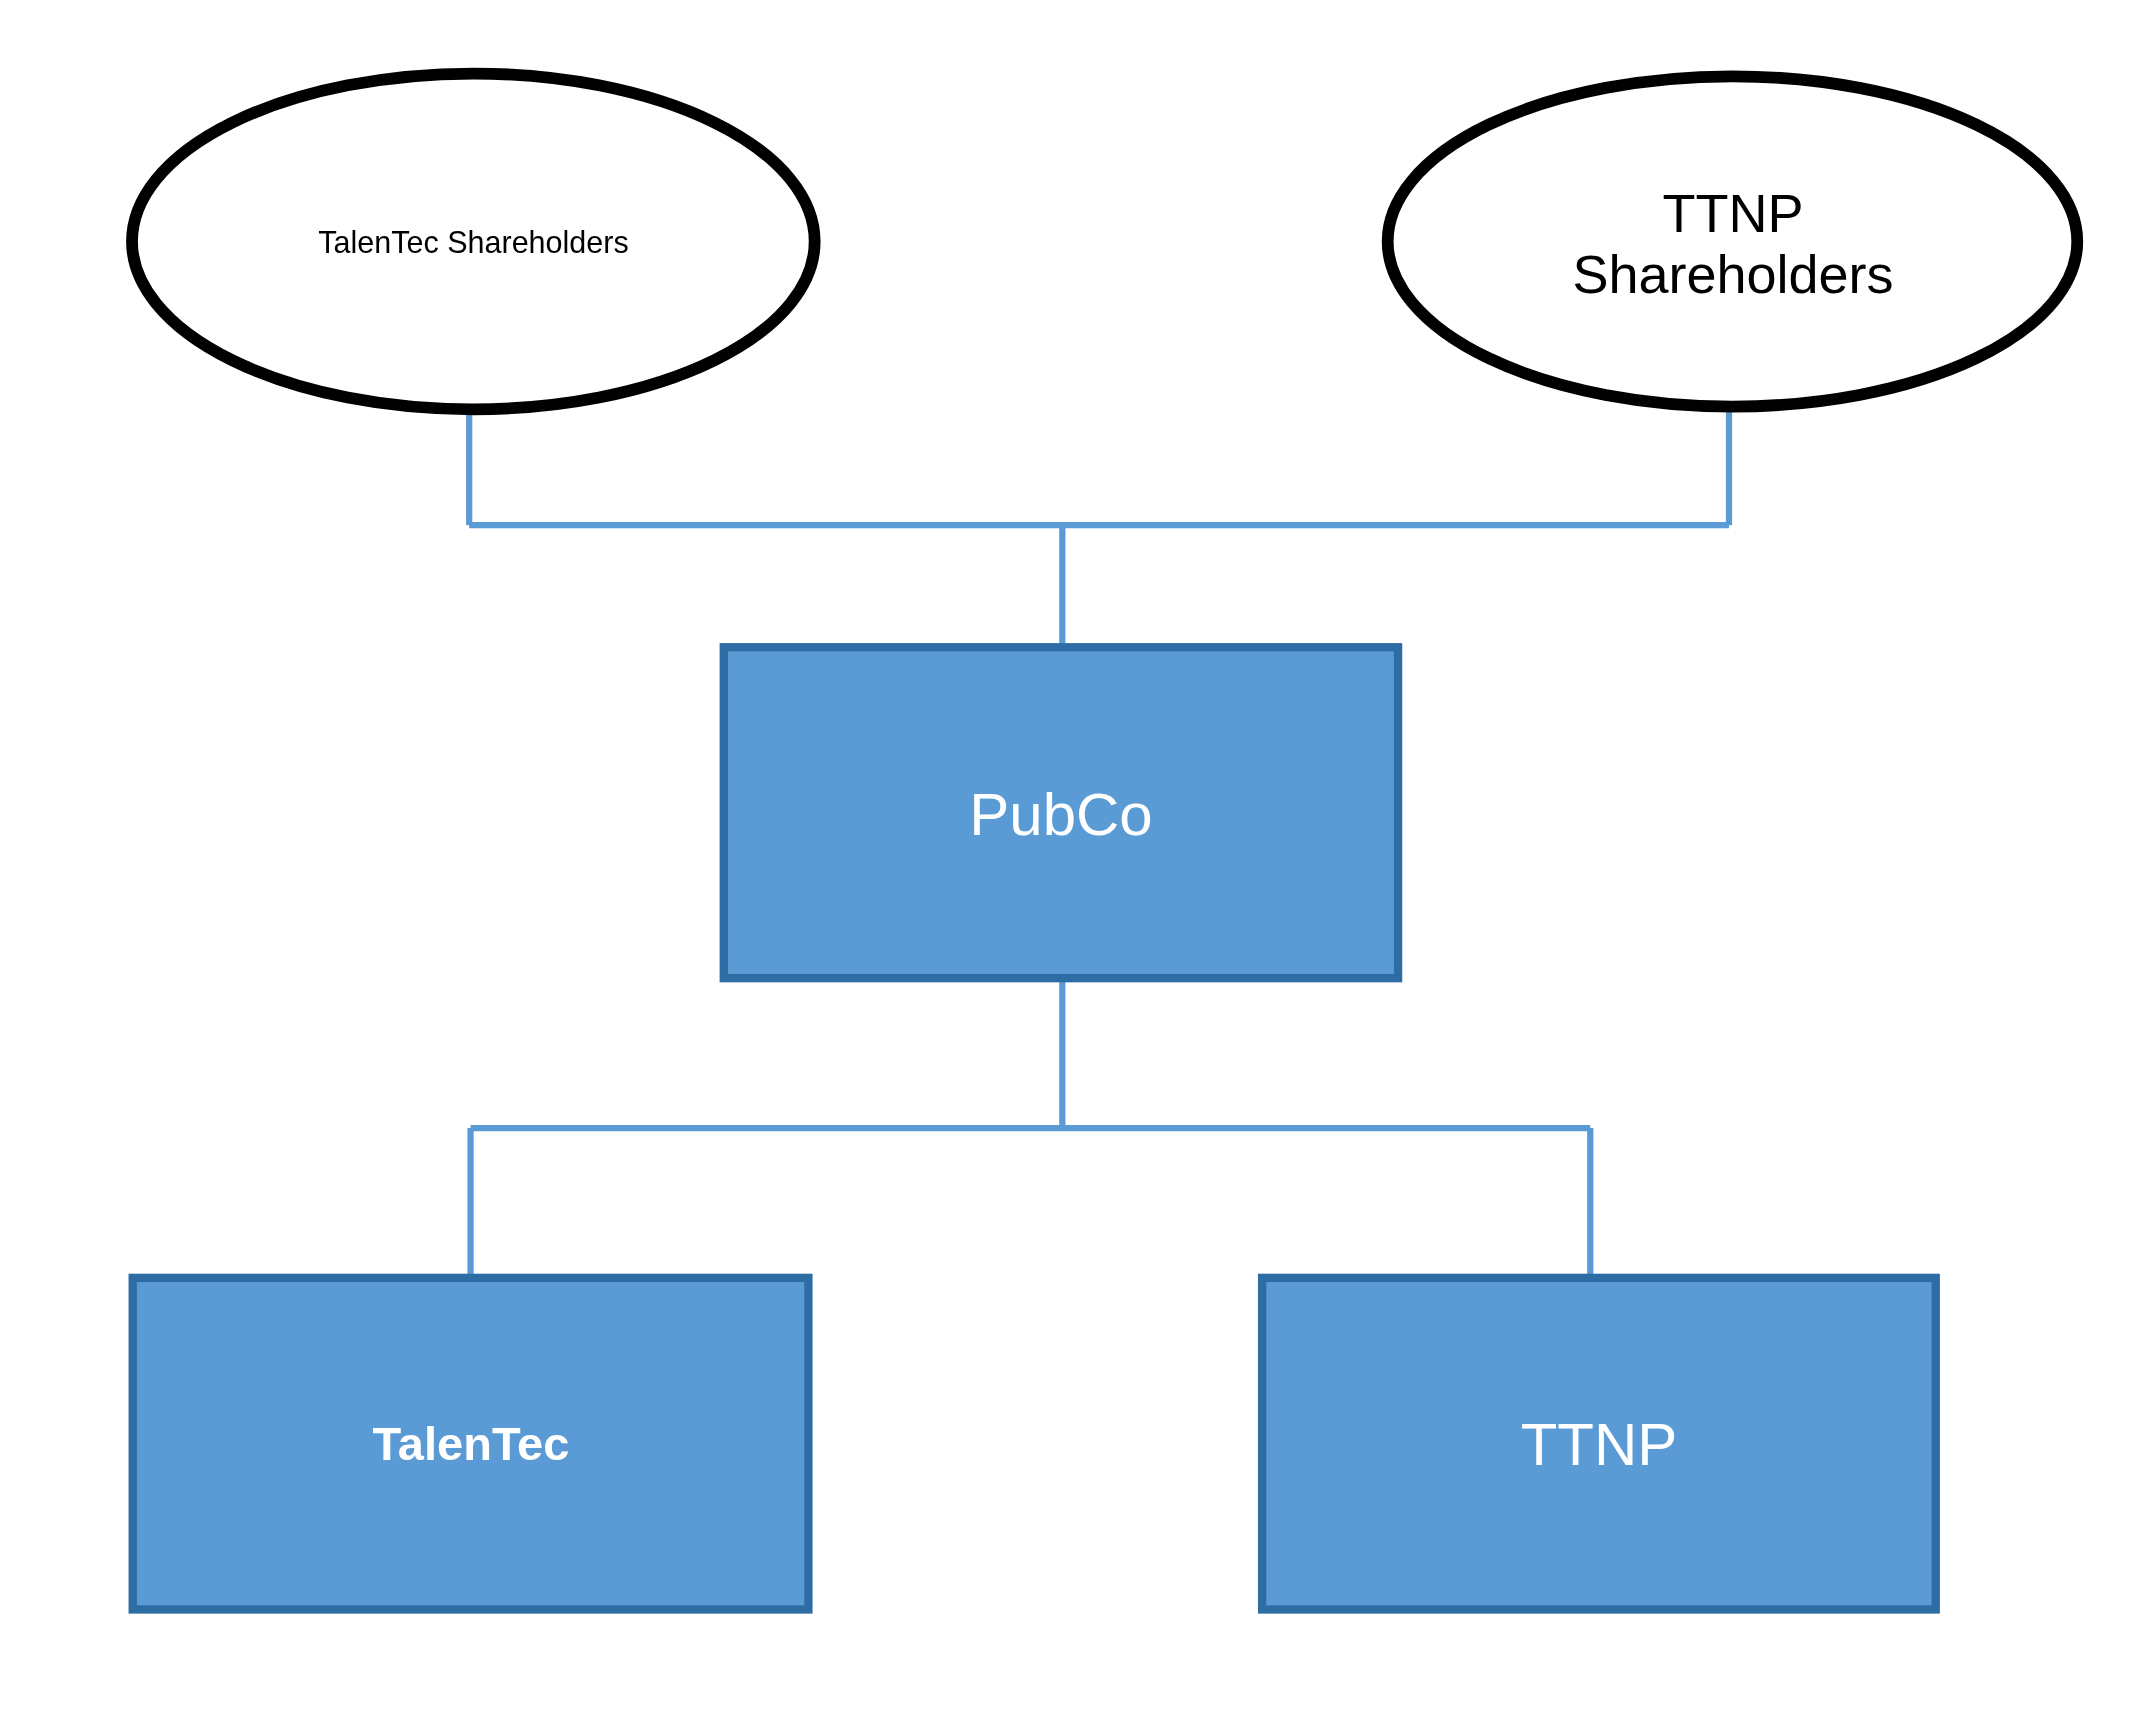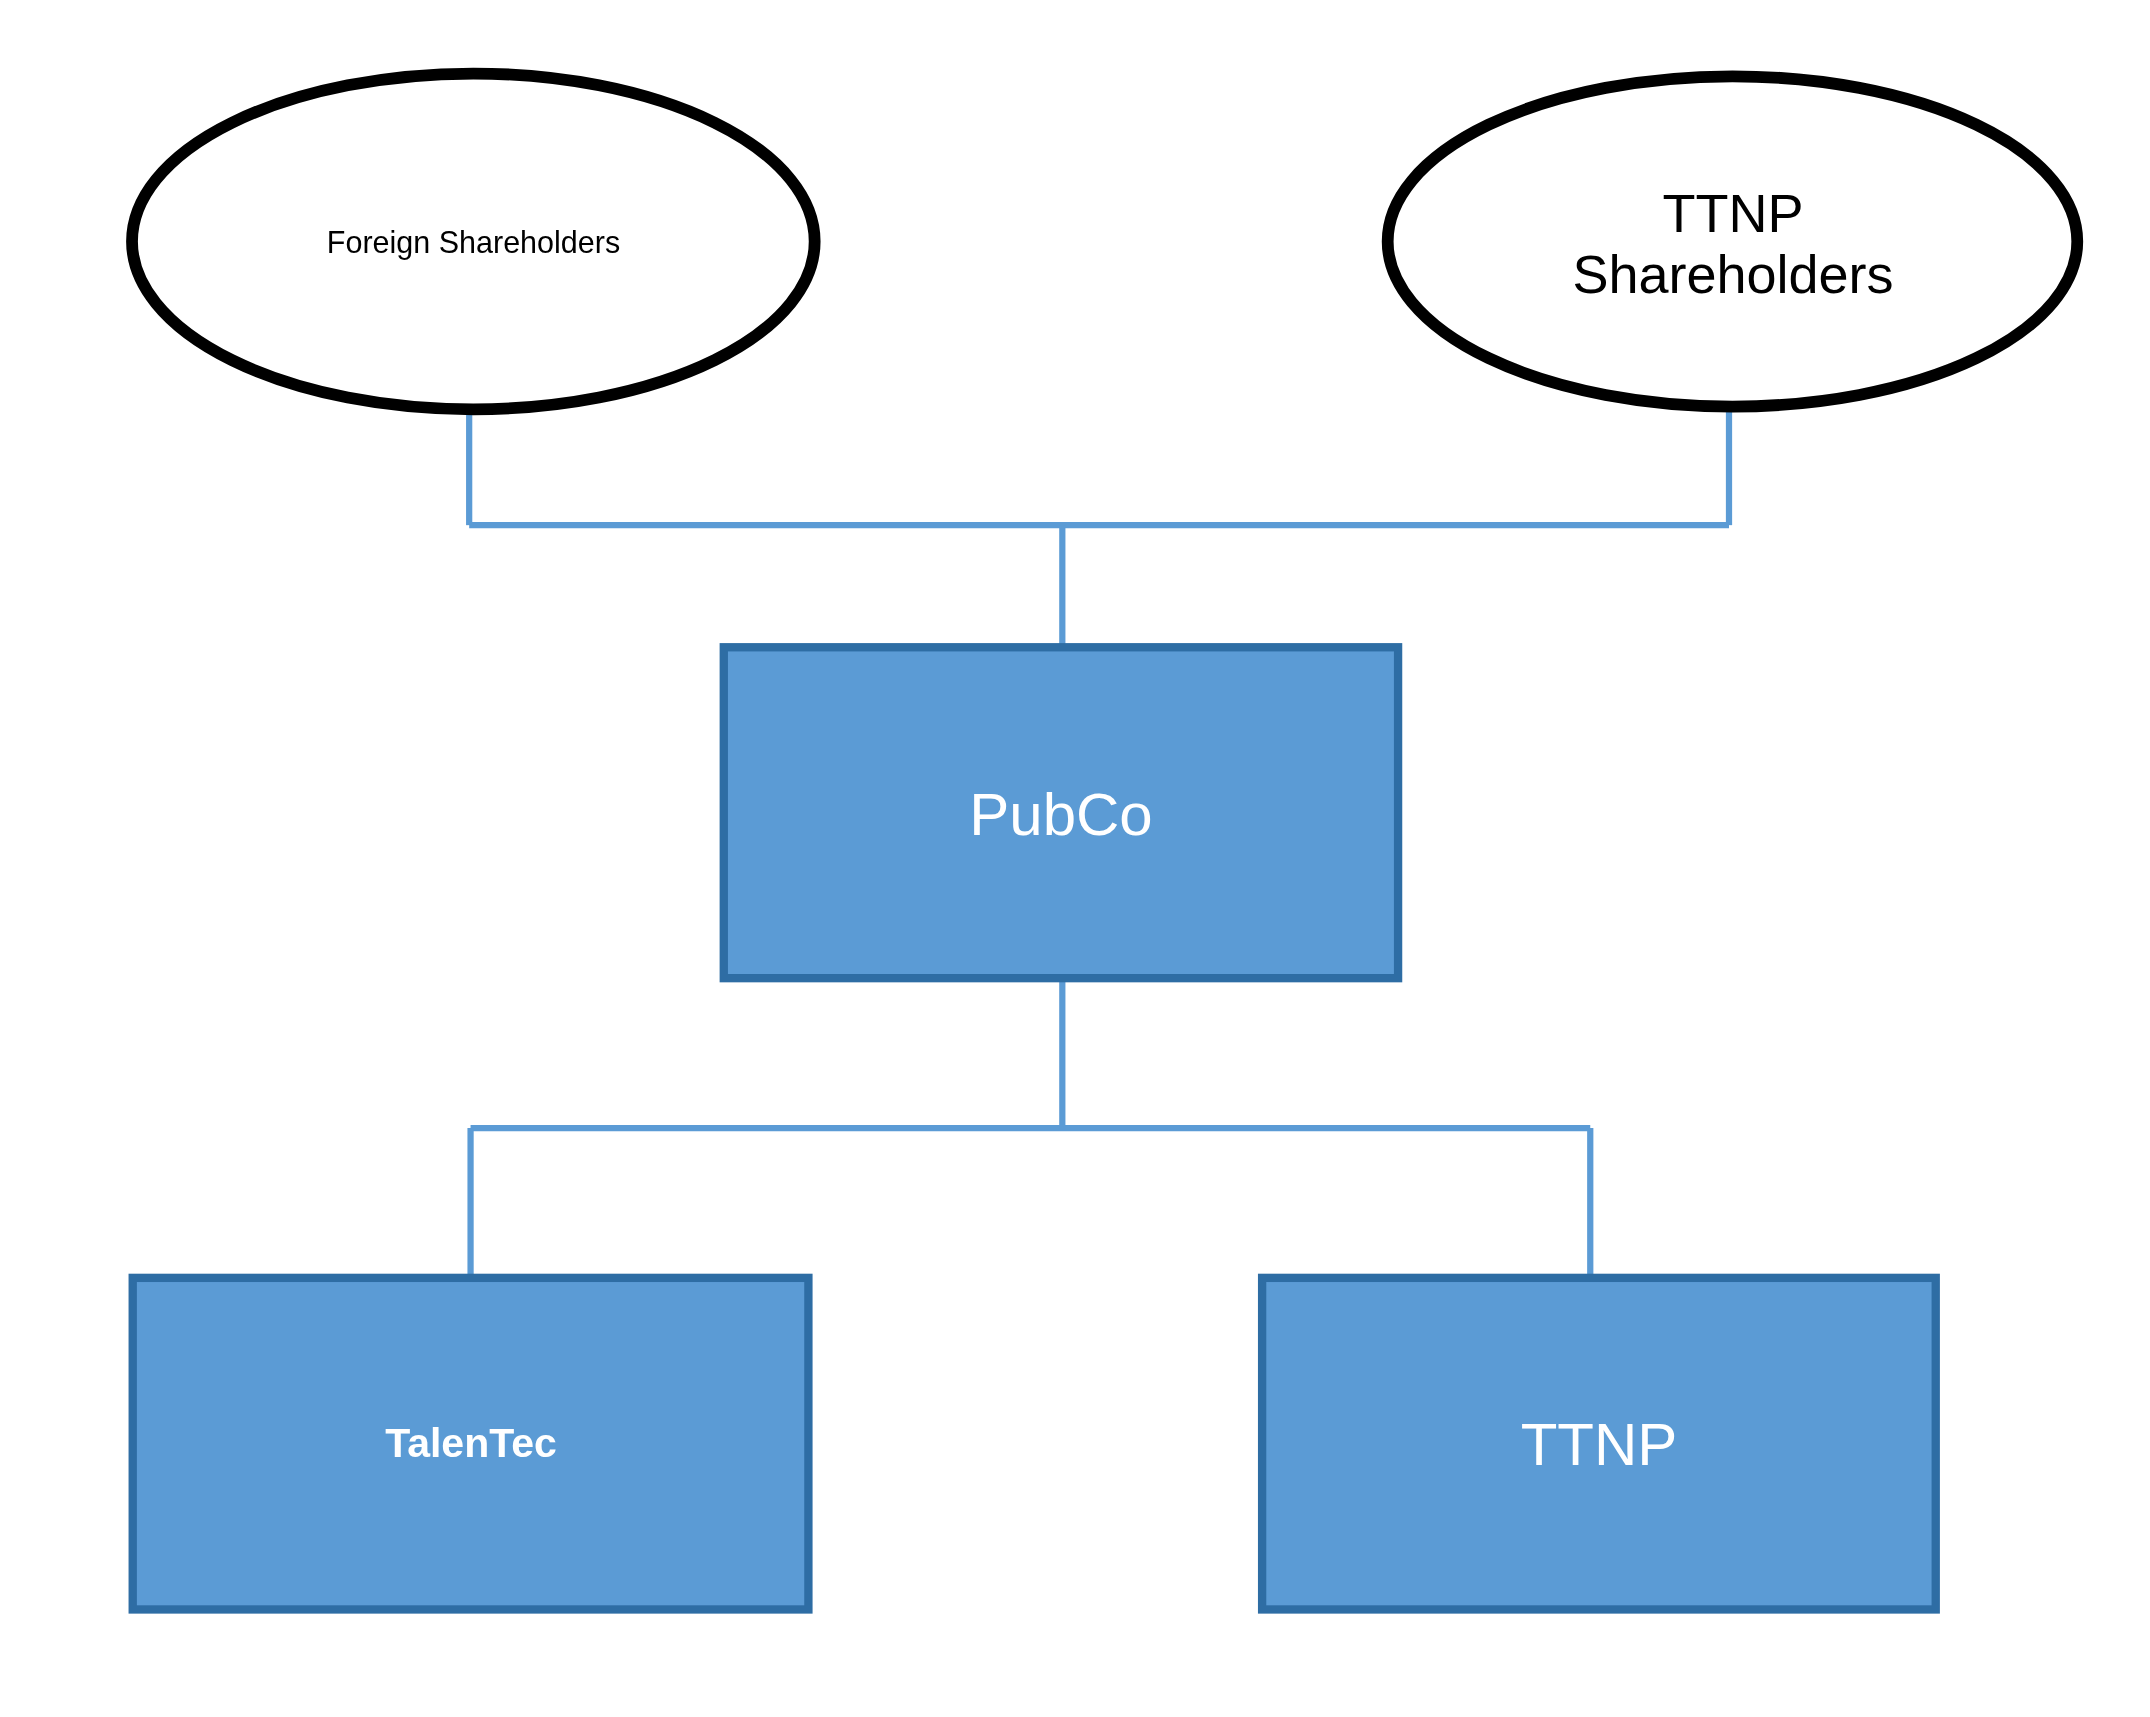--- a/index.html
+++ b/index.html
@@ -47,21 +47,21 @@
     color: #000000;
     font-weight: normal;
   }
   
   .box-text-lg {
     font-size: 60px;
     color: #ffffff;
     font-weight: normal;
   }
   .box-text-bold {
-    font-size: 41px;
+    font-size: 47px;
     color: #ffffff;
     font-weight: bold;
   }
 </style>
 </head>
 <body>
 
 <div id="canvas">
 
   <svg id="diagram-svg" viewBox="0 0 3100 2475">
@@ -89,21 +89,21 @@
 
     <ellipse cx="2497" cy="348" rx="497" ry="238" fill="#FFFFFF" stroke="#000000" stroke-width="17"></ellipse>
 
     <rect x="1043" y="933" width="972" height="477" fill="#5B9BD5" stroke="#2E6DA4" stroke-width="12"></rect>
 
     <rect x="191" y="1842" width="974" height="478" fill="#5B9BD5" stroke="#2E6DA4" stroke-width="12"></rect>
 
     <rect x="1819" y="1842" width="971" height="478" fill="#5B9BD5" stroke="#2E6DA4" stroke-width="12"></rect>
   </svg>
 
-  <div class="node-label ellipse-text-sm" style="left:132px; top:208px; width:683px; height:69px;">Foreign Shareholders</div>
+  <div class="node-label ellipse-text-sm" style="left:132px; top:208px; width:683px; height:69px;">TalenTec Shareholders</div>
 
   <div class="node-label" style="left:1388px; top:167px; width:690px; height:153px;">
     <span class="ellipse-text-lg">TTNP</span>
     <span class="ellipse-text-lg">Shareholders</span>
   </div>
 
   <div class="node-label" style="left:724px; top:669px; width:674px; height:291px;">
     <span class="box-text-lg">PubCo</span>
   </div>
 

